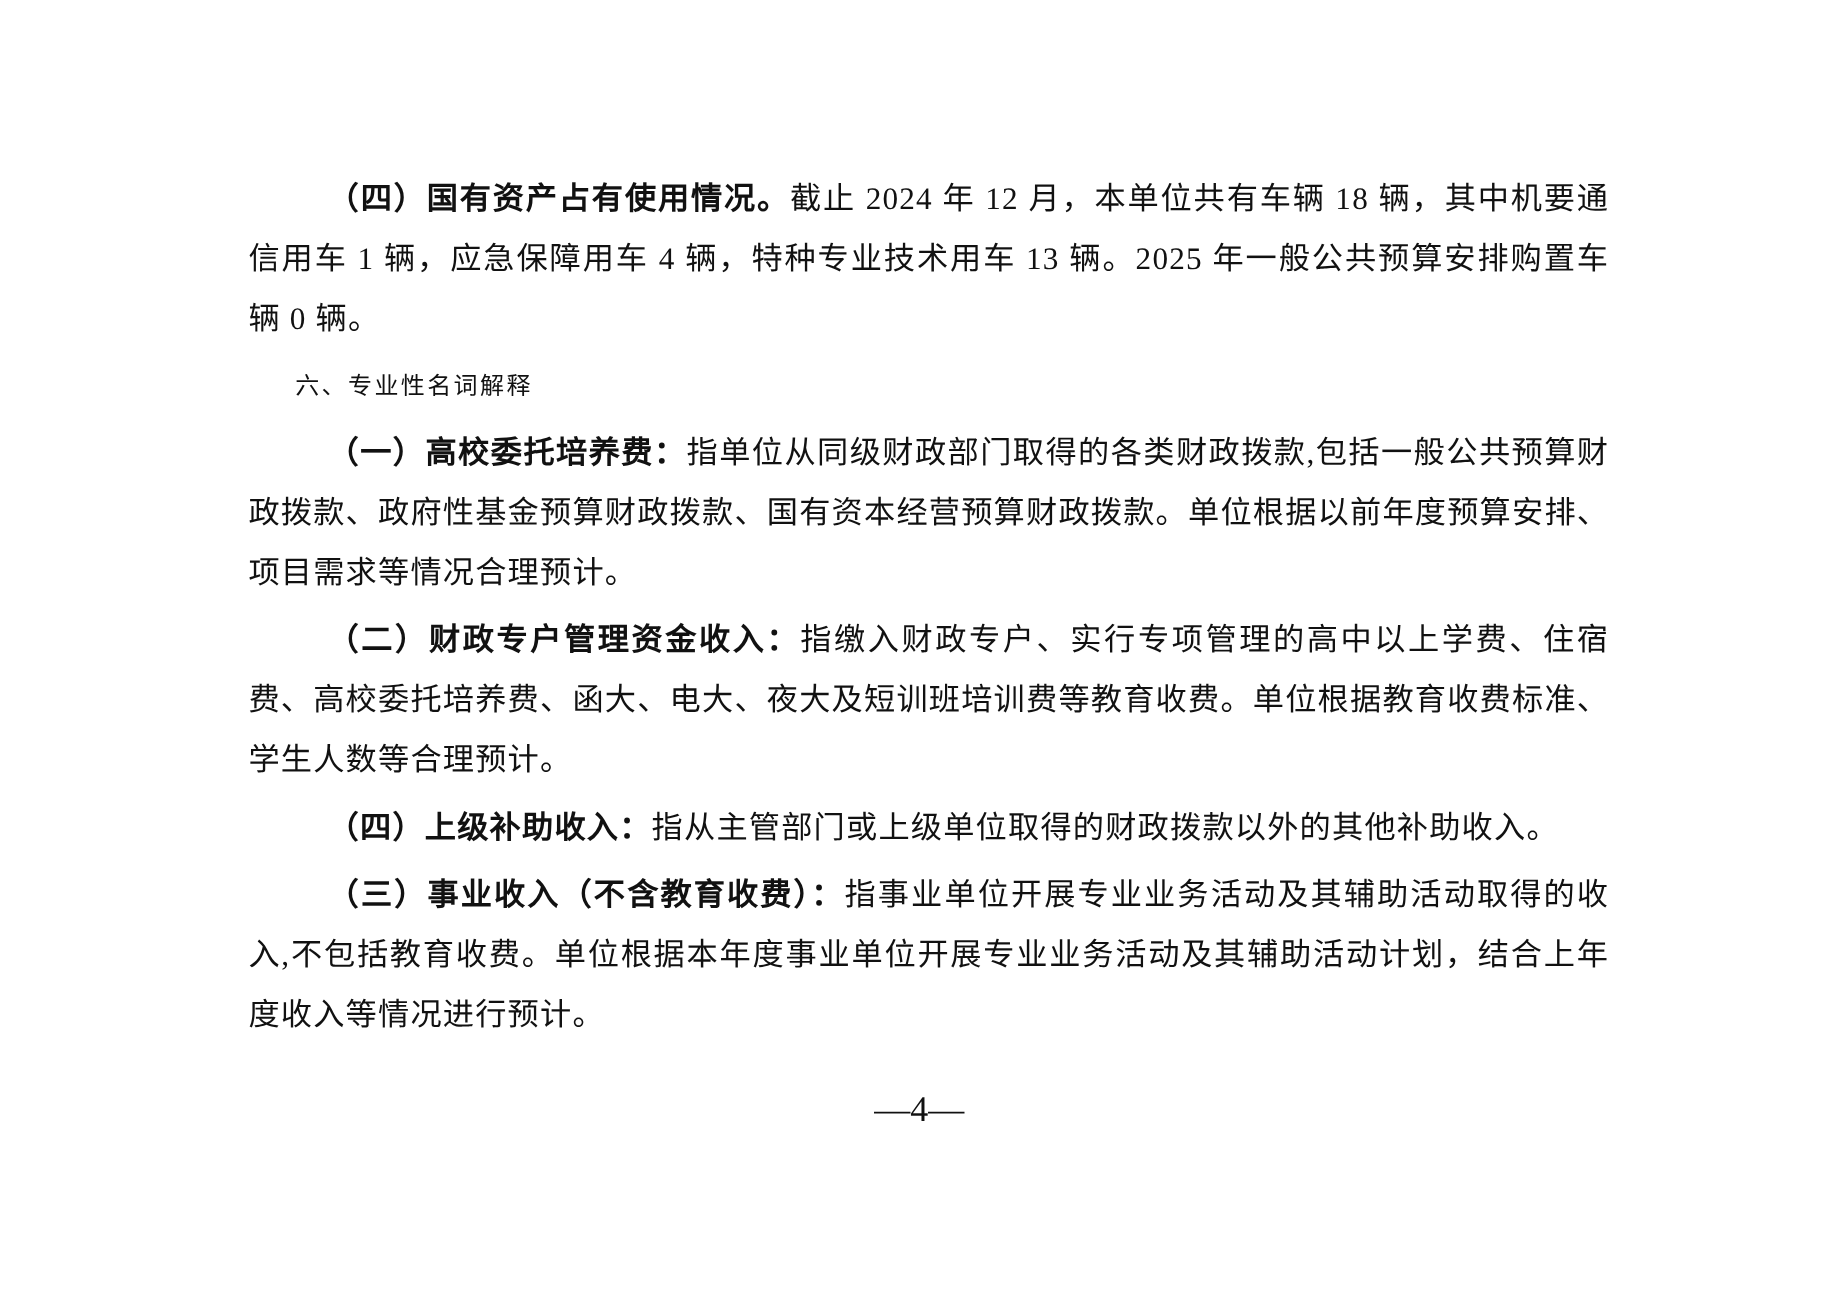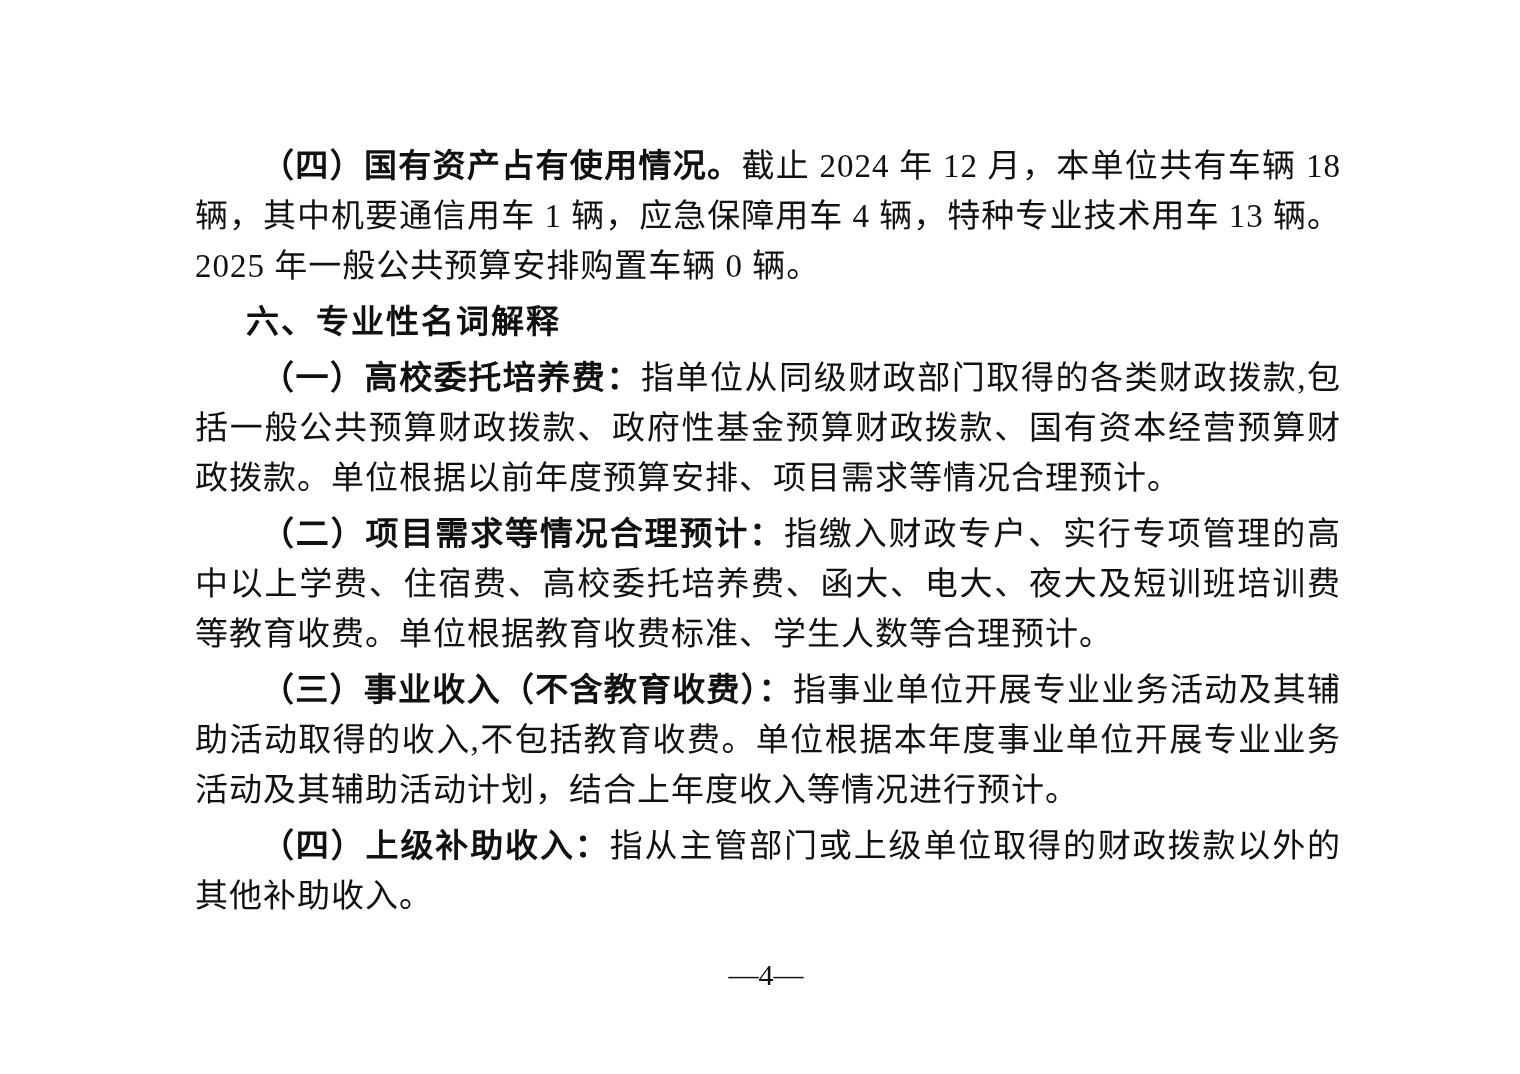--- a/index.html
+++ b/index.html
@@ -15,36 +15,36 @@
     overflow: hidden;
     position: relative;
   }
   .doc-page {
     position: absolute;
     left: 191px;
     top: 141px;
     width: 1150px;
   }
   .body-para {
-    margin: 0 0 6px 4px;
-    font-size: 33px;
+    margin: 0 0 6px 16px;
+    font-size: 26px;
     line-height: 50px;
     text-align: justify;
     text-align-last: left;
     text-indent: 66px;
     letter-spacing: 1px;
   }
   .body-para .lead {
     font-weight: bold;
   }
   .section-heading {
     margin: 0 0 6px 0;
-    font-size: 33px;
+    font-size: 20px;
     line-height: 50px;
-    font-weight: bold;
+    font-weight: normal;
     font-family: "Liberation Sans", "DejaVu Sans", sans-serif;
     text-indent: 55px;
     letter-spacing: 2px;
   }
   .page-number {
     margin-top: 36px;
     text-align: center;
     font-size: 30px;
     line-height: 36px;
     letter-spacing: 0;
@@ -54,21 +54,21 @@
 <body>
 
 <div class="doc-page">
 
   <p class="body-para"><span class="lead">（四）国有资产占有使用情况。</span><span>截止 2024 年 12 月，本单位共有车辆 18 辆，其中机要通信用车 1 辆，应急保障用车 4 辆，特种专业技术用车 13 辆。2025 年一般公共预算安排购置车辆 0 辆。</span></p>
 
   <h2 class="section-heading">六、专业性名词解释</h2>
 
   <p class="body-para"><span class="lead">（一）高校委托培养费：</span><span>指单位从同级财政部门取得的各类财政拨款,包括一般公共预算财政拨款、政府性基金预算财政拨款、国有资本经营预算财政拨款。单位根据以前年度预算安排、项目需求等情况合理预计。</span></p>
 
-  <p class="body-para"><span class="lead">（二）项目需求等情况合理预计：</span><span>指缴入财政专户、实行专项管理的高中以上学费、住宿费、高校委托培养费、函大、电大、夜大及短训班培训费等教育收费。单位根据教育收费标准、学生人数等合理预计。</span></p>
+  <p class="body-para"><span class="lead">（二）财政专户管理资金收入：</span><span>指缴入财政专户、实行专项管理的高中以上学费、住宿费、高校委托培养费、函大、电大、夜大及短训班培训费等教育收费。单位根据教育收费标准、学生人数等合理预计。</span></p>
+
+  <p class="body-para"><span class="lead">（四）上级补助收入：</span><span>指从主管部门或上级单位取得的财政拨款以外的其他补助收入。</span></p>
 
   <p class="body-para"><span class="lead">（三）事业收入（不含教育收费）：</span><span>指事业单位开展专业业务活动及其辅助活动取得的收入,不包括教育收费。单位根据本年度事业单位开展专业业务活动及其辅助活动计划，结合上年度收入等情况进行预计。</span></p>
-
-  <p class="body-para"><span class="lead">（四）上级补助收入：</span><span>指从主管部门或上级单位取得的财政拨款以外的其他补助收入。</span></p>
 
   <div class="page-number">—4—</div>
 
 </div>
 
 </body></html>

